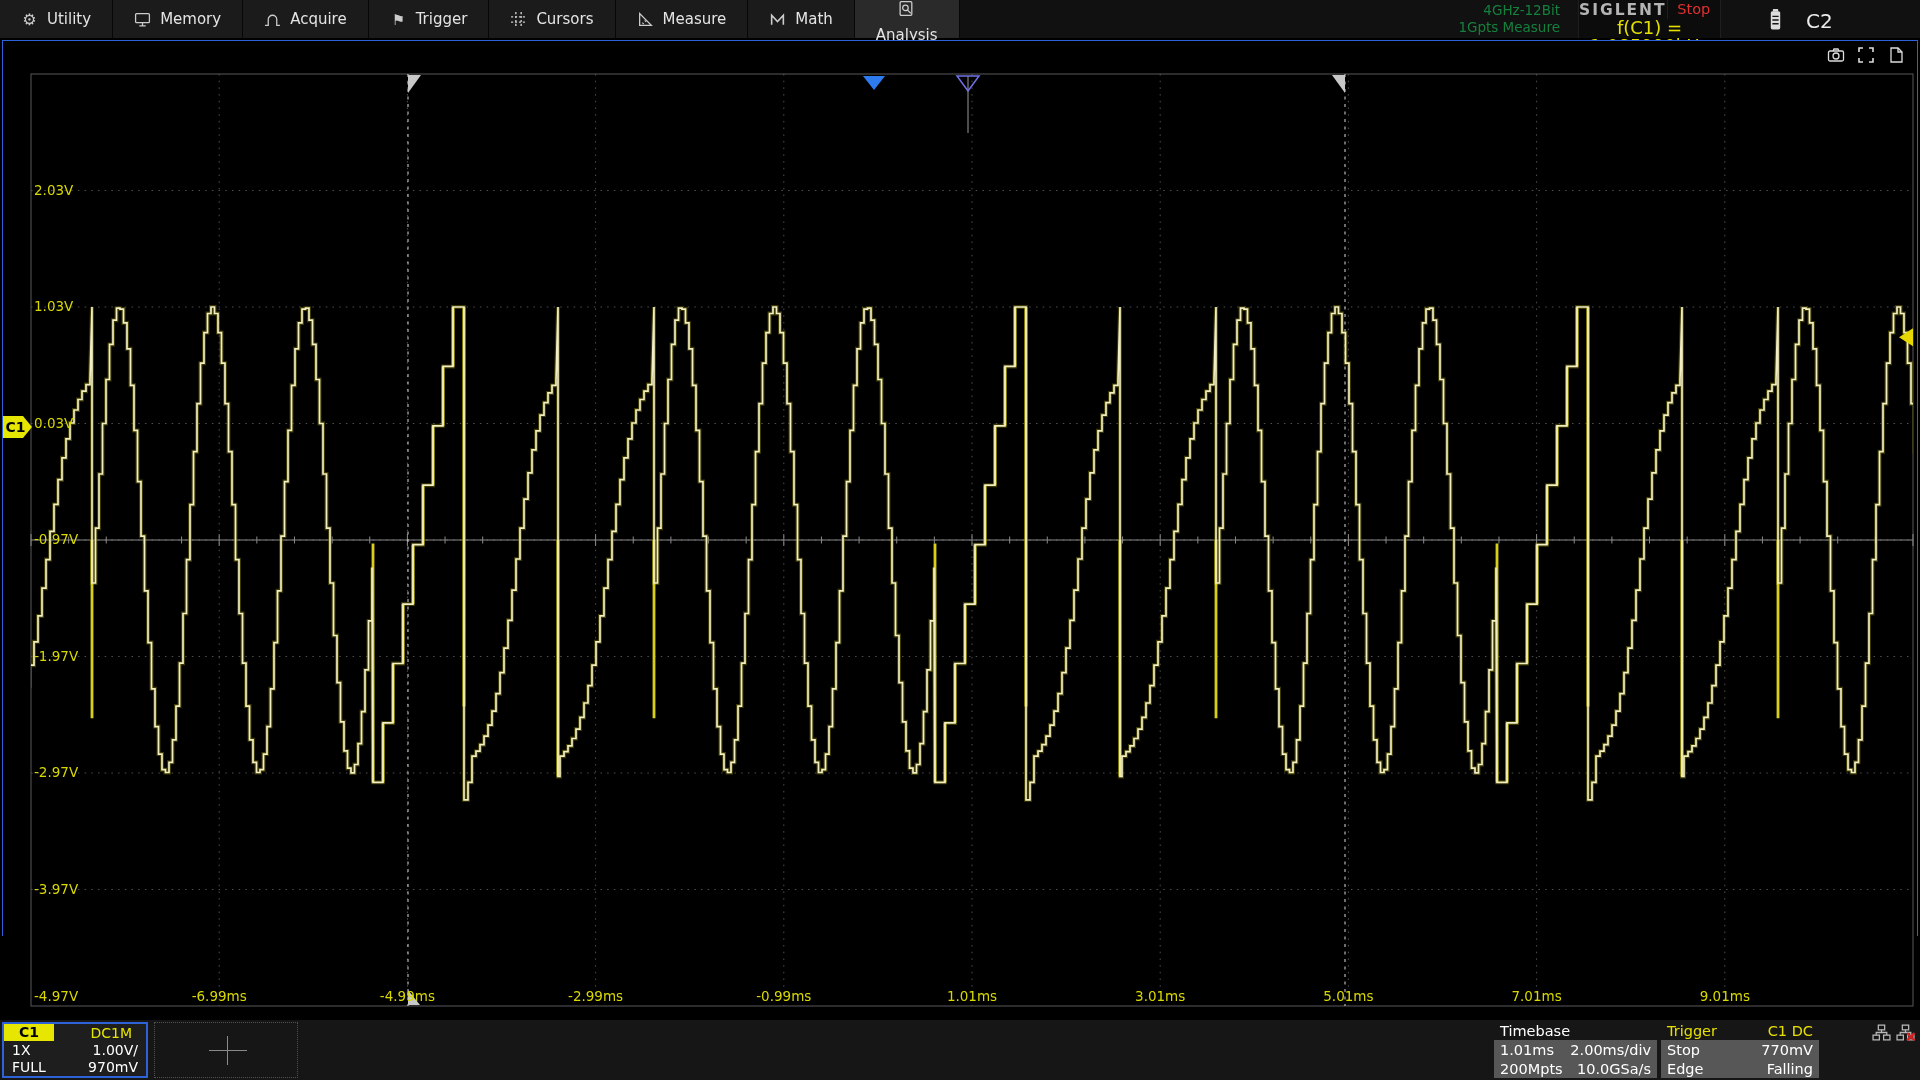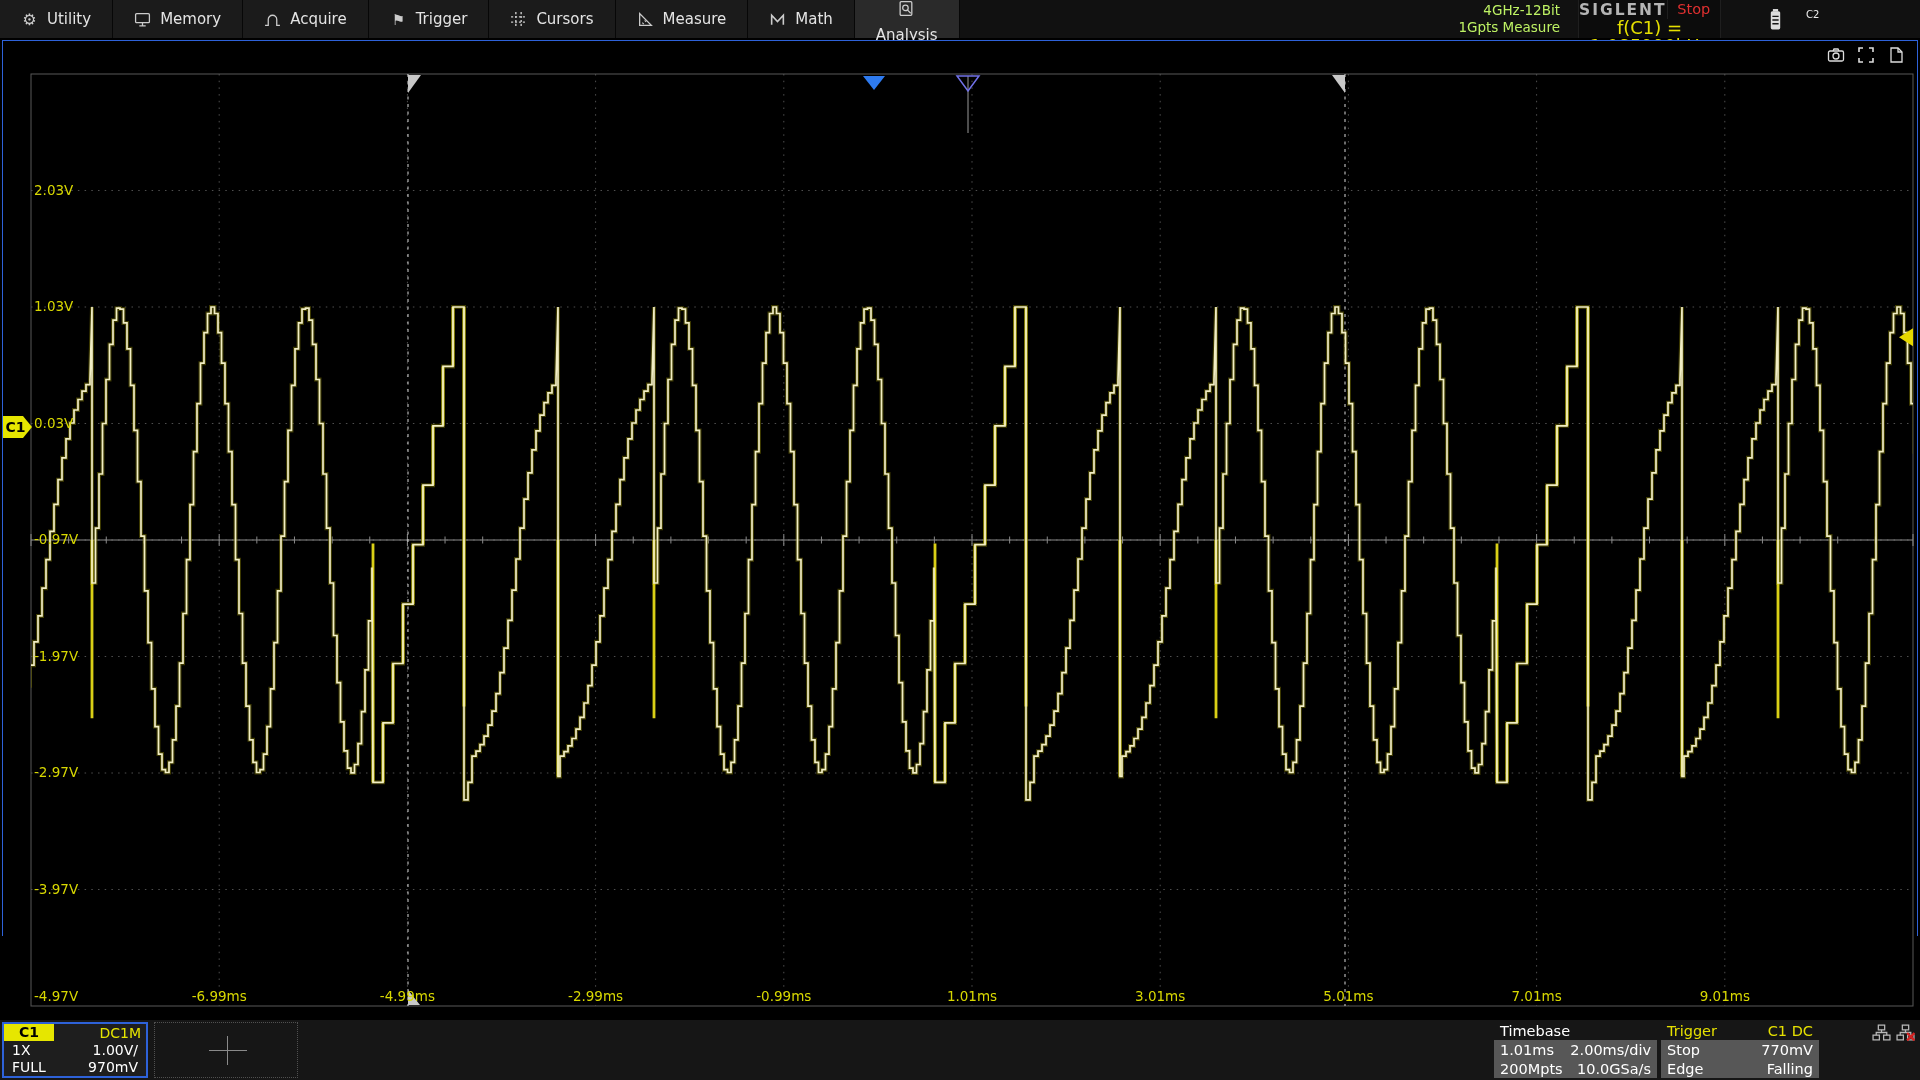--- a/index.html
+++ b/index.html
@@ -10,45 +10,45 @@
   
   .topbar { position:absolute; left:0; top:0; width:1920px; height:38px; background:#111; }
   .menu { position:absolute; left:0; top:0; height:38px; display:flex; background:#1b1b1b; }
   .menu-item { display:flex; align-items:center; gap:9px; padding:0 21px;
                color:#e4e4e4; font-size:15px; border-right:1px solid #070707; cursor:default; }
   .menu-item:last-child { background:#2a2a2a;flex-direction:column; }
   .mi-icon { width:17px; height:17px; display:inline-flex; }
   .mi-icon svg { width:17px; height:17px; }
 
   .spec { position:absolute; left:1392px; top:2px; width:168px; text-align:right;
-          color:#bef264; font-size:13.5px; line-height:17px; }
+          color:#15803d; font-size:13.5px; line-height:17px; }
   .brand-block { position:absolute; left:1578px; top:0; width:143px; height:38px;
                  background:#0c0c0c; border-left:1px solid #1f1f1f; border-right:1px solid #1f1f1f; }
   .brand-row { display:flex; height:19px; align-items:center; }
   .brand { flex:1; text-align:center; color:#b4b4b4; font-weight:bold; font-size:15.5px; letter-spacing:2px; }
   .stop { width:58px; text-align:center; color:#e03030; font-size:14.5px; border-left:1px solid #1f1f1f; height:19px; line-height:19px; }
   .freq { height:19px; line-height:18px; text-align:center; color:#e6e000; font-size:18px; }
   .battery { position:absolute; left:1768px; top:8px; }
-  .c2-label { position:absolute; left:1806px; top:9px; color:#ececec; font-size:10px; }
+  .c2-label { position:absolute; left:1806px; top:9px; color:#ececec; font-size:20px; }
 
   
   .plot { position:absolute; left:2px; top:40px; width:1916px; height:896px;
           border:1px solid #2e62d9; background:#000; }
   .plot svg.main { position:absolute; left:0; top:0; }
   .ploticons { position:absolute; right:12px; top:5px; display:flex; gap:12px; }
   .ploticons svg { width:18px; height:18px; }
 
   
   .bottombar { position:absolute; left:0; top:1020px; width:1920px; height:60px; background:#161616; }
   .ch-panel { position:absolute; left:2px; top:2px; width:146px; height:56px;
               border:2px solid #2e62d9; background:#1e1e1e; font-size:14px; }
   .ch-r { display:flex; align-items:center; height:17px; padding:0 8px; color:#fff; }
   .ch-r1 { padding:0; height:17px; }
   .c1tag { background:#e6e600; color:#000; font-weight:bold; padding:0 15px; height:17px; line-height:17px; }
-  .dc1m { margin-left:auto; color:#e6e600; padding-right:5px; }
+  .dc1m { margin-left:auto; color:#e6e600; padding-right:14px; }
   .ch-val { margin-left:auto; }
   .empty-slot { position:absolute; left:154px; top:2px; width:144px; height:56px; border:1px dotted #505050; }
   .cross-h { position:absolute; left:54px; top:27px; width:38px; height:1px; background:#8a8a8a; }
   .cross-v { position:absolute; left:72px; top:13px; width:1px; height:29px; background:#8a8a8a; }
 
   .info-panel { position:absolute; top:2px; height:56px; font-size:14.5px; }
   .ip-head { height:18px; line-height:18px; display:flex; padding:0 6px; color:#fff;text-align:right; }
   .ip-head .hd-r { margin-left:auto; }
   .ip-rows { background:#575757; }
   .ip-row { height:19px; display:flex; align-items:center; padding:0 6px; color:#fff; }

